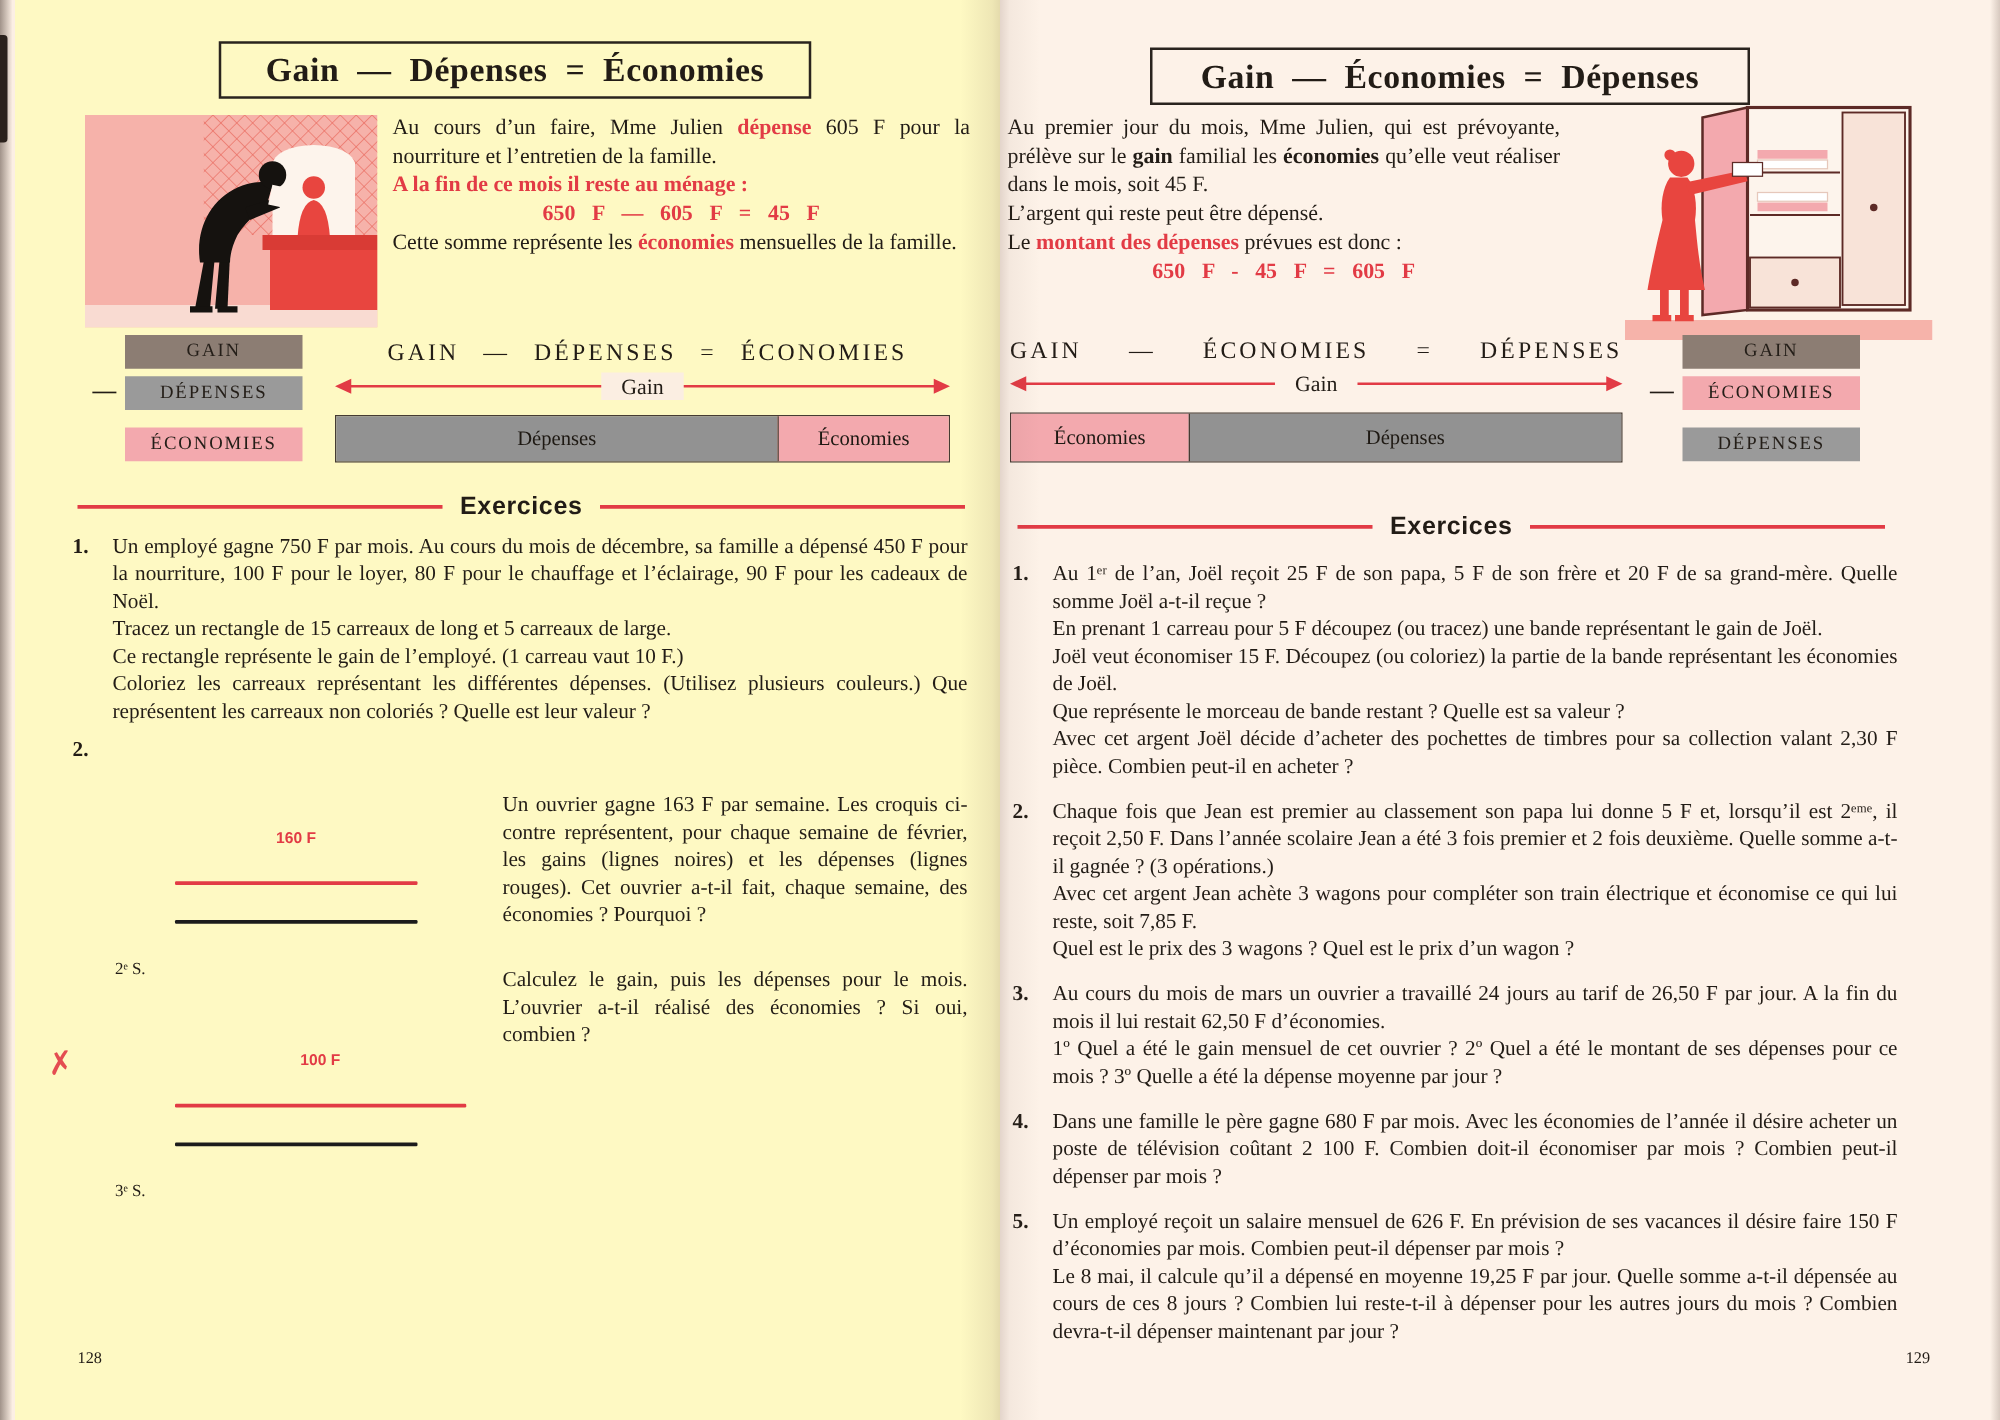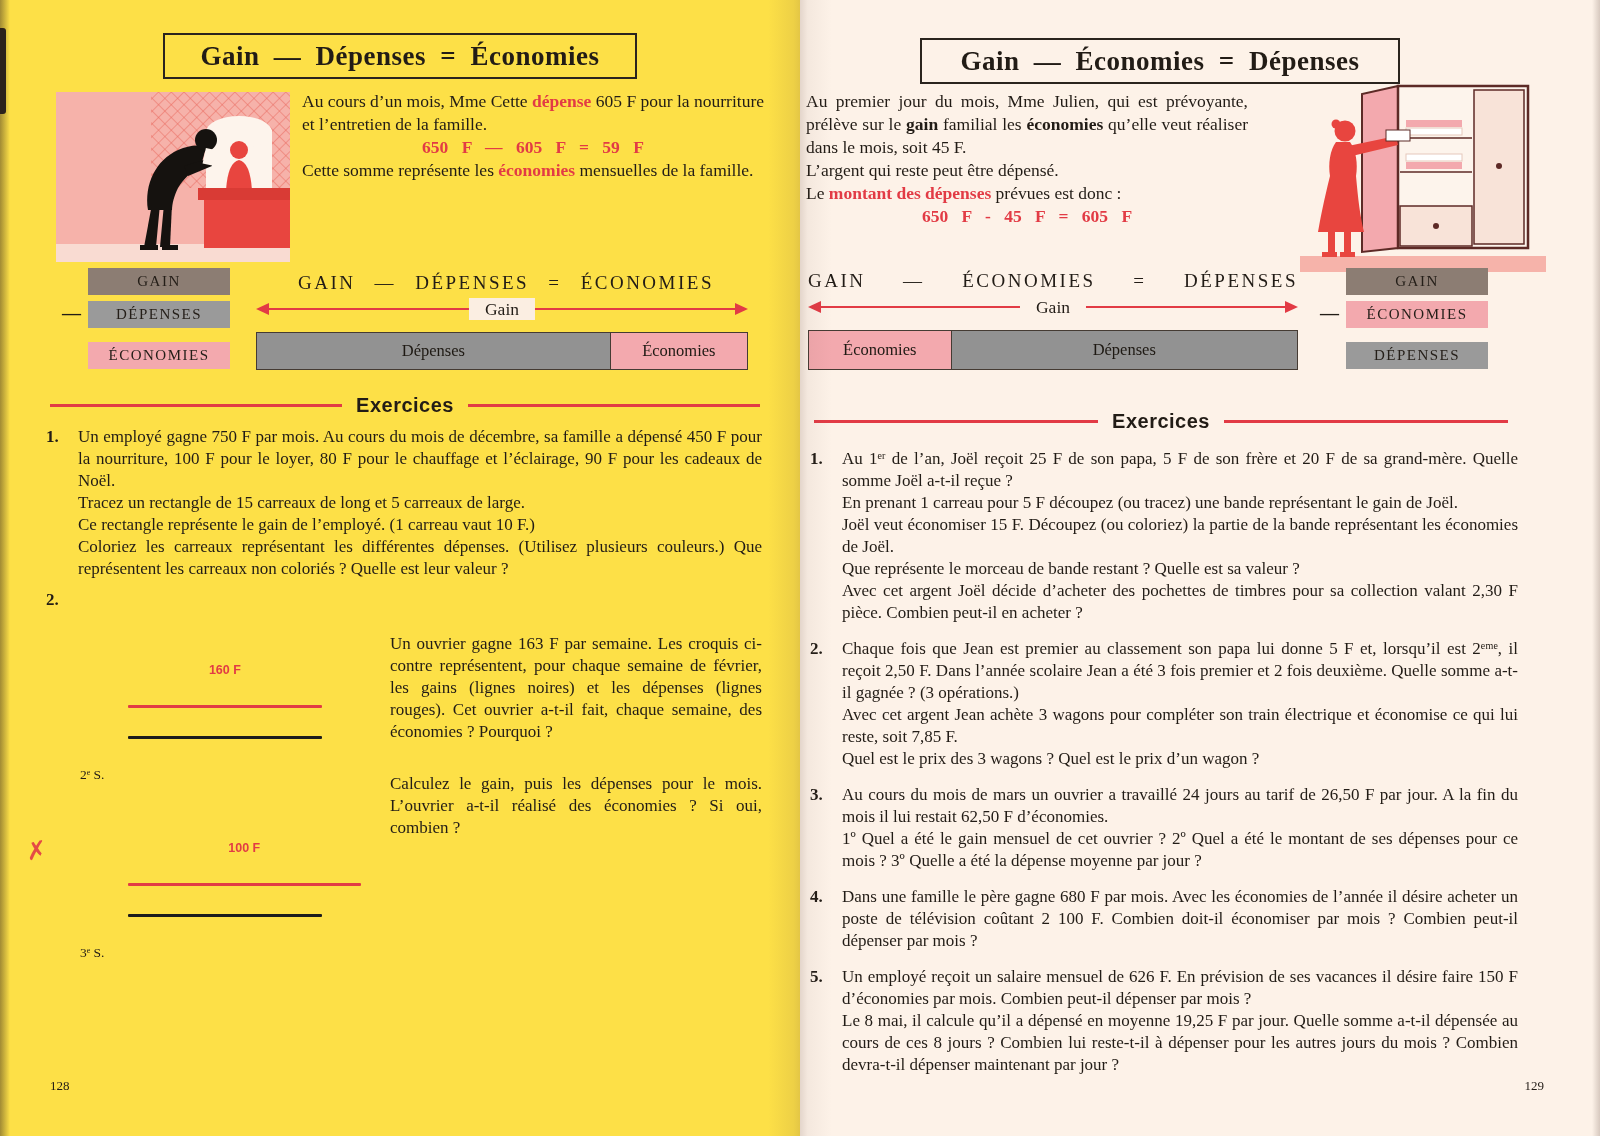--- a/index.html
+++ b/index.html
@@ -4,21 +4,21 @@
 <style>
   :root{
     --paper:#fcefe4; --ink:#221c16; --red:#e23b45; --pink:#f3a9ae;
     --gray:#9a9a9a; --taupe:#8c7d73;
   }
   *{box-sizing:border-box;margin:0;padding:0}
   body{margin:0;background:#婦;}
   .spread{position:relative;width:1600px;height:1136px;background:var(--paper);
     font-family:"Liberation Serif","DejaVu Serif",serif;color:var(--ink);overflow:hidden}
   .page{position:absolute;top:0;height:1136px;overflow:hidden}
-  .page-left{left:0;width:800px;background:#fde047}
+  .page-left{left:12px;width:800px;background:#fef9c3}
   .page-right{left:800px;width:800px;background:#fdf2e8}
 
   
   .gutter{position:absolute;left:768px;top:0;width:64px;height:100%;z-index:6;pointer-events:none;
     background:linear-gradient(90deg,rgba(0,0,0,0) 0%,rgba(101,70,60,.10) 40%,rgba(101,70,60,.17) 50%,rgba(101,70,60,.06) 62%,rgba(0,0,0,0) 100%)}
   .edge-l{position:absolute;left:0;top:0;width:10px;height:100%;z-index:6;pointer-events:none;
     background:linear-gradient(90deg,rgba(50,35,28,.45),rgba(50,35,28,0))}
   .edge-r{position:absolute;right:0;top:0;width:8px;height:100%;z-index:6;pointer-events:none;
     background:linear-gradient(270deg,rgba(80,55,45,.22),rgba(80,55,45,0))}
   .corner-mark{position:absolute;left:0;top:28px;width:6px;height:86px;background:#2a211c;z-index:7;border-radius:0 3px 3px 0}
@@ -130,22 +130,23 @@
         <path d="M92 118 C88 92 100 68 122 58 C134 53 144 52 150 56 L146 70 C138 78 128 86 122 96 C118 104 116 112 116 118 Z" fill="#15120f"></path>
         <circle cx="150" cy="48" r="11" fill="#15120f"></circle>
         <path d="M128 74 L154 66 L156 74 L132 84 Z" fill="#15120f"></path>
         <rect x="148" y="58" width="22" height="16" fill="#fdf4ec" transform="rotate(12 159 66)"></rect>
         <rect x="84" y="153" width="18" height="5" fill="#15120f"></rect>
         <rect x="106" y="153" width="16" height="5" fill="#15120f"></rect>
       </svg>
     </div>
 
     <div class="intro" style="position:absolute;left:302px;top:90px;width:462px">
-      <p><span>Au cours d’un mois, Mme Cette </span><span class="red b">dépense</span><span> 605 F pour la nourriture et l’entretien de la famille.</span></p>
-      <p class="red b center eq-line">650 F — 605 F = 59 F</p>
+      <p><span>Au cours d’un faire, Mme Julien </span><span class="red b">dépense</span><span> 605 F pour la nourriture et l’entretien de la famille.</span></p>
+      <p class="red b nojust">A la fin de ce mois il reste au ménage :</p>
+      <p class="red b center eq-line">650 F — 605 F = 45 F</p>
       <p><span>Cette somme représente les </span><span class="red b">économies</span><span> mensuelles de la famille.</span></p>
     </div>
 
     <div class="legend" style="left:88px;top:268px">
       <div class="legend-row">
         <span class="legend-bar lg-dark">GAIN</span>
       </div>
       <div class="legend-row">
         <span class="legend-dash">—</span>
         <span class="legend-bar lg-gray">DÉPENSES</span>

